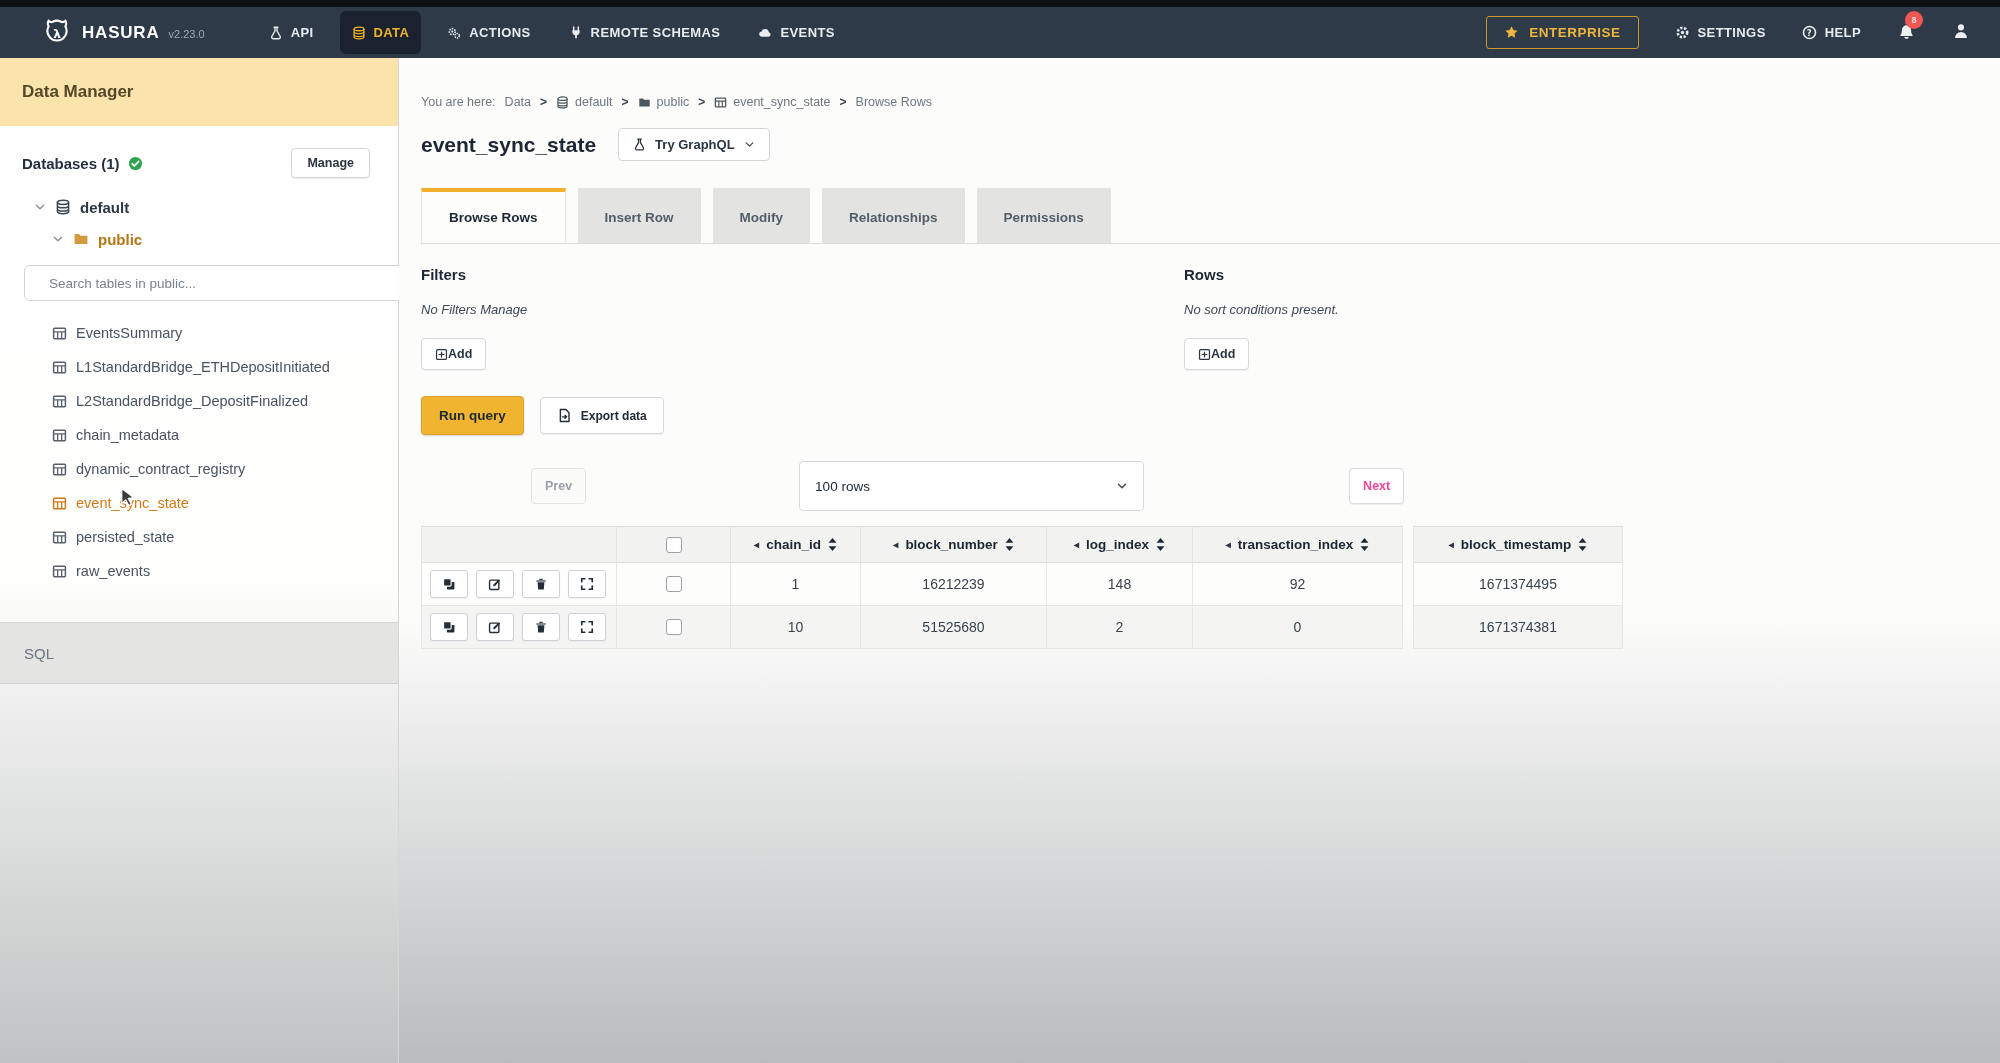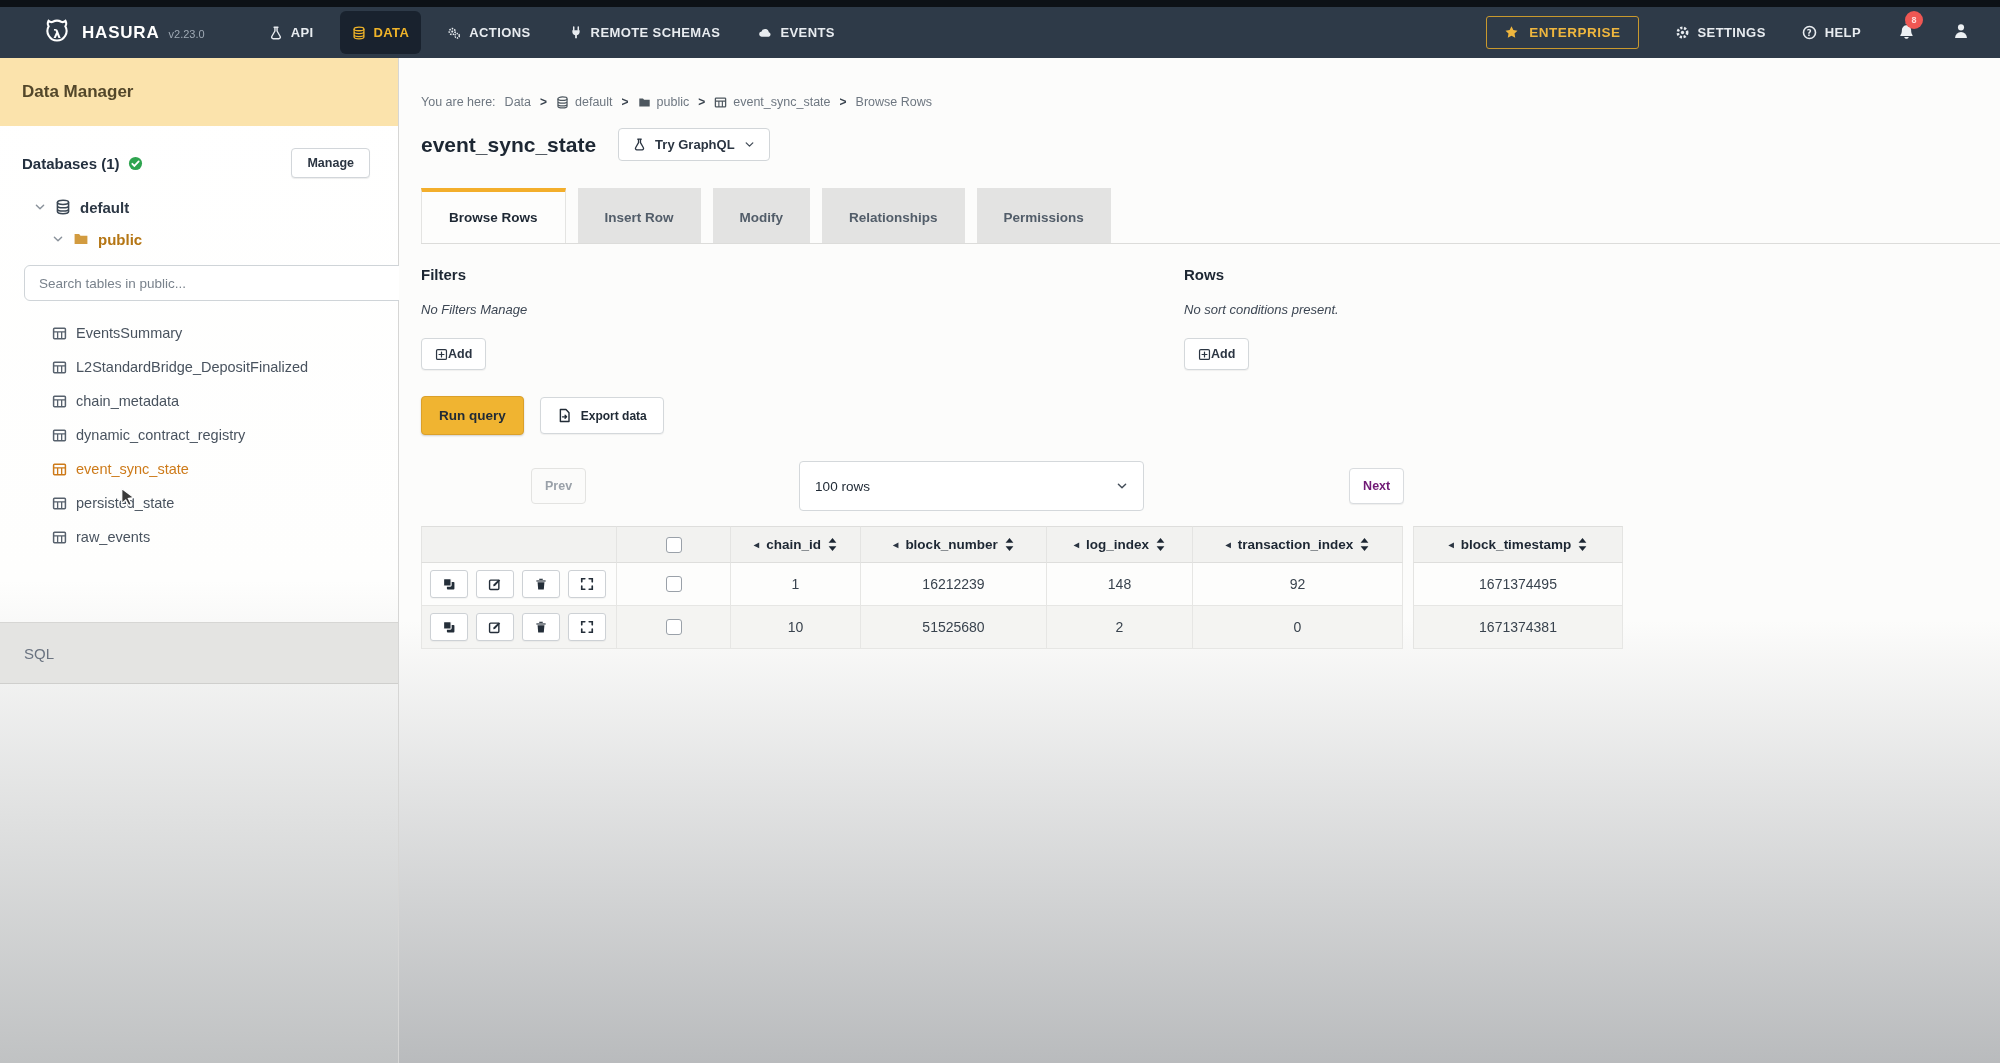--- a/index.html
+++ b/index.html
@@ -39,21 +39,21 @@
   .db-row .check { width:15px; height:15px; }
   .manage-btn { margin-left:auto; background:#fff; border:1px solid #d2d6da; border-radius:4px; padding:7px 15px; font-weight:700; font-size:12.5px; color:#2b3542; box-shadow:0 1px 1px rgba(0,0,0,.07); cursor:pointer; font-family:inherit; }
   .tree { margin-top:13px; }
   .tree-row { display:flex; align-items:center; gap:9px; height:32px; font-size:15px; font-weight:700; color:#2d3845; cursor:pointer; }
   .tree-row.lvl1 { padding-left:34px; }
   .tree-row.lvl2 { padding-left:52px; color:#b57614; }
   .tree-row .chev { width:12px; height:12px; color:#8a929b; }
   .tree-row .obj { width:16px; height:16px; }
   .tree-row.lvl1 .obj { color:#3b4754; }
   .tree-row.lvl2 .obj { color:#d29b3f; }
-  .search { display:block; margin:10px 0 0 24px; width:388px; height:36px; border:1px solid #cfd4d8; border-radius:6px; padding:0 14px; font-size:13.5px; color:#333; background:#fff; font-family:inherit; outline:none; }
+  .search { display:block; margin:10px 0 0 24px; width:388px; height:36px; border:1px solid #cfd4d8; border-radius:6px; padding:0 24px; font-size:13.5px; color:#333; background:#fff; font-family:inherit; outline:none; }
   .search::placeholder { color:#79828c; }
   .table-list { list-style:none; margin-top:15px; }
   .table-list li { display:flex; align-items:center; gap:9px; padding-left:52px; height:34px; font-size:14.5px; color:#49535f; font-weight:500; cursor:pointer; }
   .table-list li svg { width:15px; height:15px; color:#57616d; flex:0 0 15px; }
   .table-list li.selected { color:#cd7a19; }
   .table-list li.selected svg { color:#cd7a19; }
   .sql-bar { position:absolute; top:564px; left:0; right:0; height:62px; background:#e4e4e2; border-top:1px solid #d6d6d4; border-bottom:1px solid #cfcfcd; display:flex; align-items:center; padding-left:24px; font-size:15px; color:#6a7380; cursor:pointer; }
   .cursor-overlay { position:absolute; top:428px; left:116px; width:23px; height:23px; pointer-events:none; }
 
   
@@ -86,21 +86,21 @@
 
   .run-row { display:flex; gap:16px; margin-top:26px; align-items:center; }
   .run-btn { background:#f0b431; border:1px solid #dba02a; border-radius:4px; padding:11px 17px; font-weight:700; font-size:13.5px; color:#212b36; box-shadow:0 1px 2px rgba(0,0,0,.18); cursor:pointer; font-family:inherit; }
   .export-btn { background:#fff; border:1px solid #d4d8db; border-radius:4px; padding:10px 16px; display:flex; align-items:center; gap:9px; font-weight:700; font-size:12px; color:#212b36; cursor:pointer; box-shadow:0 1px 1px rgba(0,0,0,.05); font-family:inherit; }
   .export-btn svg { width:15px; height:15px; }
 
   .pag-row { display:flex; align-items:center; margin-top:26px; }
   .prev-btn { margin-left:110px; background:#fbfbfa; border:1px solid #e3e3e1; border-radius:4px; padding:10px 13px; font-size:12.5px; color:#9aa1a9; font-weight:600; cursor:default; font-family:inherit; }
   .rows-select { margin-left:213px; width:345px; height:50px; background:#fff; border:1px solid #d4d8db; border-radius:4px; display:flex; align-items:center; justify-content:space-between; padding:0 15px; font-size:13.5px; color:#212b36; cursor:pointer; }
   .rows-select svg { width:12px; height:12px; color:#434d58; }
-  .next-btn { margin-left:205px; background:#fff; border:1px solid #d9dcdf; border-radius:4px; padding:10px 13px; font-size:12.5px; font-weight:700; color:#701a75; box-shadow:0 1px 1px rgba(0,0,0,.06); cursor:pointer; font-family:inherit; }
+  .next-btn { margin-left:205px; background:#fff; border:1px solid #d9dcdf; border-radius:4px; padding:10px 13px; font-size:12.5px; font-weight:700; color:#ec4899; box-shadow:0 1px 1px rgba(0,0,0,.06); cursor:pointer; font-family:inherit; }
 
   
   .data-table { margin-top:15px; display:grid; grid-template-columns:196px 114px 130px 186px 146px 210px 10px 210px; width:1192px; }
   .th { height:37px; background:#f2f2f0; border-top:1px solid #dededc; border-bottom:1px solid #dededc; border-right:1px solid #e4e4e2; display:flex; align-items:center; justify-content:center; gap:7px; font-size:13.5px; font-weight:700; color:#1d2733; }
   .th:first-child { border-left:1px solid #e4e4e2; }
   .th .larr { font-size:10px; color:#2b3542; cursor:pointer; }
   .th .larr::before { content:"\25C2"; }
   .th .sort { width:9px; height:13px; color:#1d2733; cursor:pointer; }
   .th-spacer, .td-spacer { background:transparent !important; border:none !important; }
   .th-last, .td-last { border-left:1px solid #e4e4e2; }
@@ -322,20 +322,26 @@
         <li>
           <svg>
               <use href="#i-table-grid"></use>
             </svg>
           <span>EventsSummary</span>
         </li>
         <li>
           <svg>
               <use href="#i-table-grid"></use>
             </svg>
+          <span>L1StandardBridge_ETHDepositInitiated</span>
+        </li>
+        <li>
+          <svg>
+              <use href="#i-table-grid"></use>
+            </svg>
           <span>L2StandardBridge_DepositFinalized</span>
         </li>
         <li>
           <svg>
               <use href="#i-table-grid"></use>
             </svg>
           <span>chain_metadata</span>
         </li>
         <li>
           <svg>

